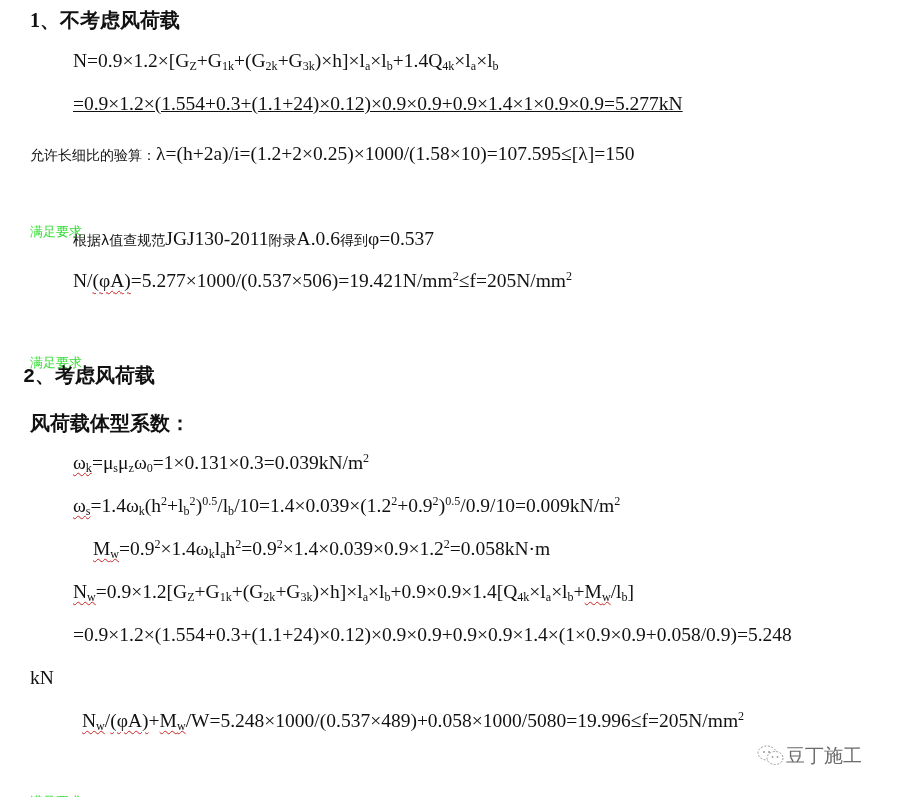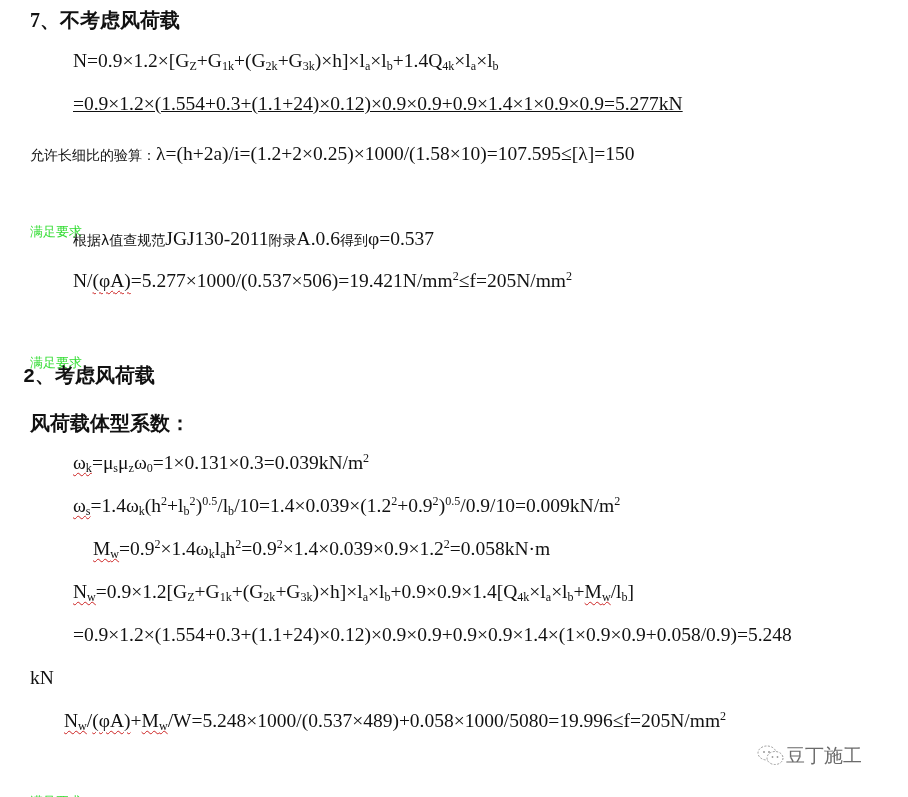--- a/index.html
+++ b/index.html
@@ -17,21 +17,21 @@
   .watermark {
     position: absolute; left: 756px; top: 743px; display: flex; align-items: center; gap: 0;
     color: #6b6b6b; font-family: "DejaVu Sans", sans-serif; font-size: 19px;
   }
   .wm-icon { width: 30px; height: 24px; }
 </style>
 </head>
 <body>
 
 <div class="line heading" style="left:30px; top:8px;">
-  <span>7、不考虑风荷载</span>
+  <span>1、不考虑风荷载</span>
 </div>
 
 <div class="line" style="left:73px; top:49px;">
   <span>N=0.9×1.2×[G</span><sub>Z</sub><span>+G</span><sub>1k</sub><span>+(G</span><sub>2k</sub><span>+G</span><sub>3k</sub><span>)×h]×l</span><sub>a</sub><span>×l</span><sub>b</sub><span>+1.4Q</span><sub>4k</sub><span>×l</span><sub>a</sub><span>×l</span><sub>b</sub>
 </div>
 
 <div class="line" style="left:73px; top:92px;text-decoration:underline;">=0.9×1.2×(1.554+0.3+(1.1+24)×0.12)×0.9×0.9+0.9×1.4×1×0.9×0.9=5.277kN</div>
 
 <div class="line" style="left:30px; top:142px;">
   <span class="cjk">允许长细比的验算：</span><span>λ=(h+2a)/i=(1.2+2×0.25)×1000/(1.58×10)=107.595≤[λ]=150</span>
@@ -65,21 +65,21 @@
   <span class="squiggle"><span>M</span><sub>w</sub></span><span>=0.9</span><sup>2</sup><span>×1.4ω</span><sub>k</sub><span>l</span><sub>a</sub><span>h</span><sup>2</sup><span>=0.9</span><sup>2</sup><span>×1.4×0.039×0.9×1.2</span><sup>2</sup><span>=0.058kN·m</span>
 </div>
 
 <div class="line" style="left:73px; top:580px;">
   <span class="squiggle"><span>N</span><sub>w</sub></span><span>=0.9×1.2[G</span><sub>Z</sub><span>+G</span><sub>1k</sub><span>+(G</span><sub>2k</sub><span>+G</span><sub>3k</sub><span>)×h]×l</span><sub>a</sub><span>×l</span><sub>b</sub><span>+0.9×0.9×1.4[Q</span><sub>4k</sub><span>×l</span><sub>a</sub><span>×l</span><sub>b</sub><span>+</span><span class="squiggle"><span>M</span><sub>w</sub></span><span>/l</span><sub>b</sub><span>]</span>
 </div>
 
 <div class="line" style="left:73px; top:623px;">=0.9×1.2×(1.554+0.3+(1.1+24)×0.12)×0.9×0.9+0.9×0.9×1.4×(1×0.9×0.9+0.058/0.9)=5.248</div>
 <div class="line" style="left:30px; top:666px;">kN</div>
 
-<div class="line" style="left:64px; top:709px;">
+<div class="line" style="left:82px; top:709px;">
   <span class="squiggle"><span>N</span><sub>w</sub></span><span>/</span><span class="squiggle">(φA)</span><span>+</span><span class="squiggle"><span>M</span><sub>w</sub></span><span>/W=5.248×1000/(0.537×489)+0.058×1000/5080=19.996≤f=205N/mm</span><sup>2</sup>
 </div>
 
 <div class="line green" style="left:30px; top:757px;">满足要求</div>
 
 <div class="watermark">
   <svg class="wm-icon" viewBox="0 0 30 24">
     <ellipse cx="11" cy="9" rx="9" ry="7" fill="none" stroke="#9a9a9a" stroke-width="1" stroke-dasharray="2 1.5"></ellipse>
     <ellipse cx="19" cy="14" rx="8" ry="6.5" fill="#fff" stroke="#9a9a9a" stroke-width="1" stroke-dasharray="2 1.5"></ellipse>
     <circle cx="8" cy="8" r="1" fill="#9a9a9a"></circle>

